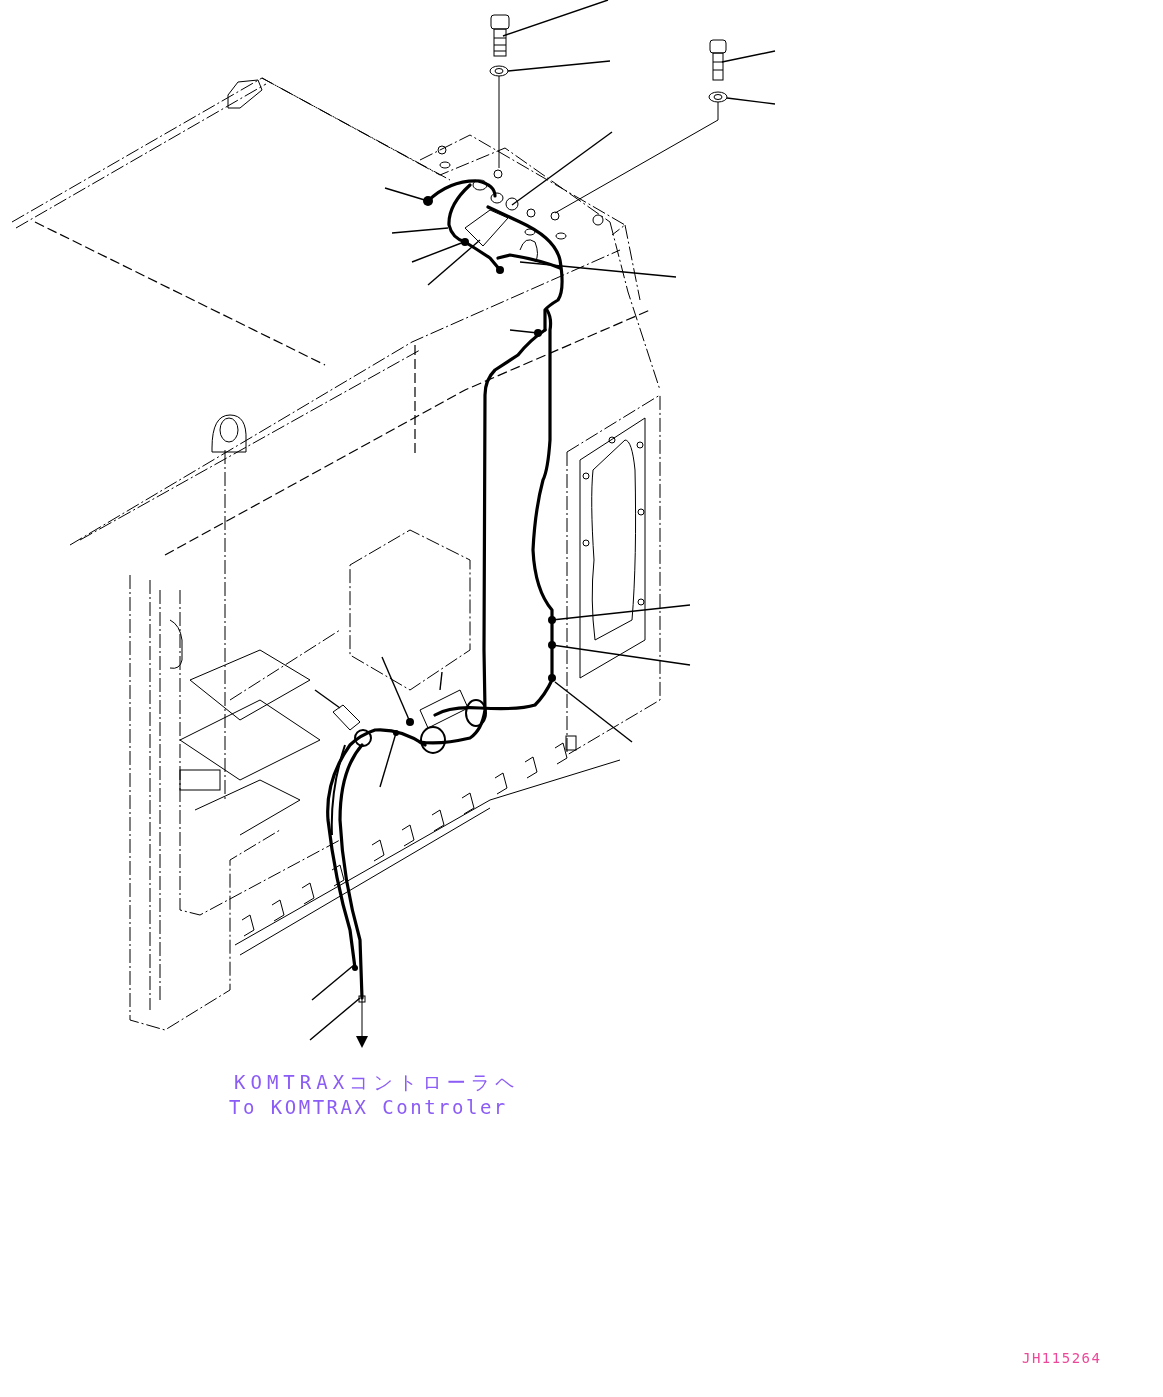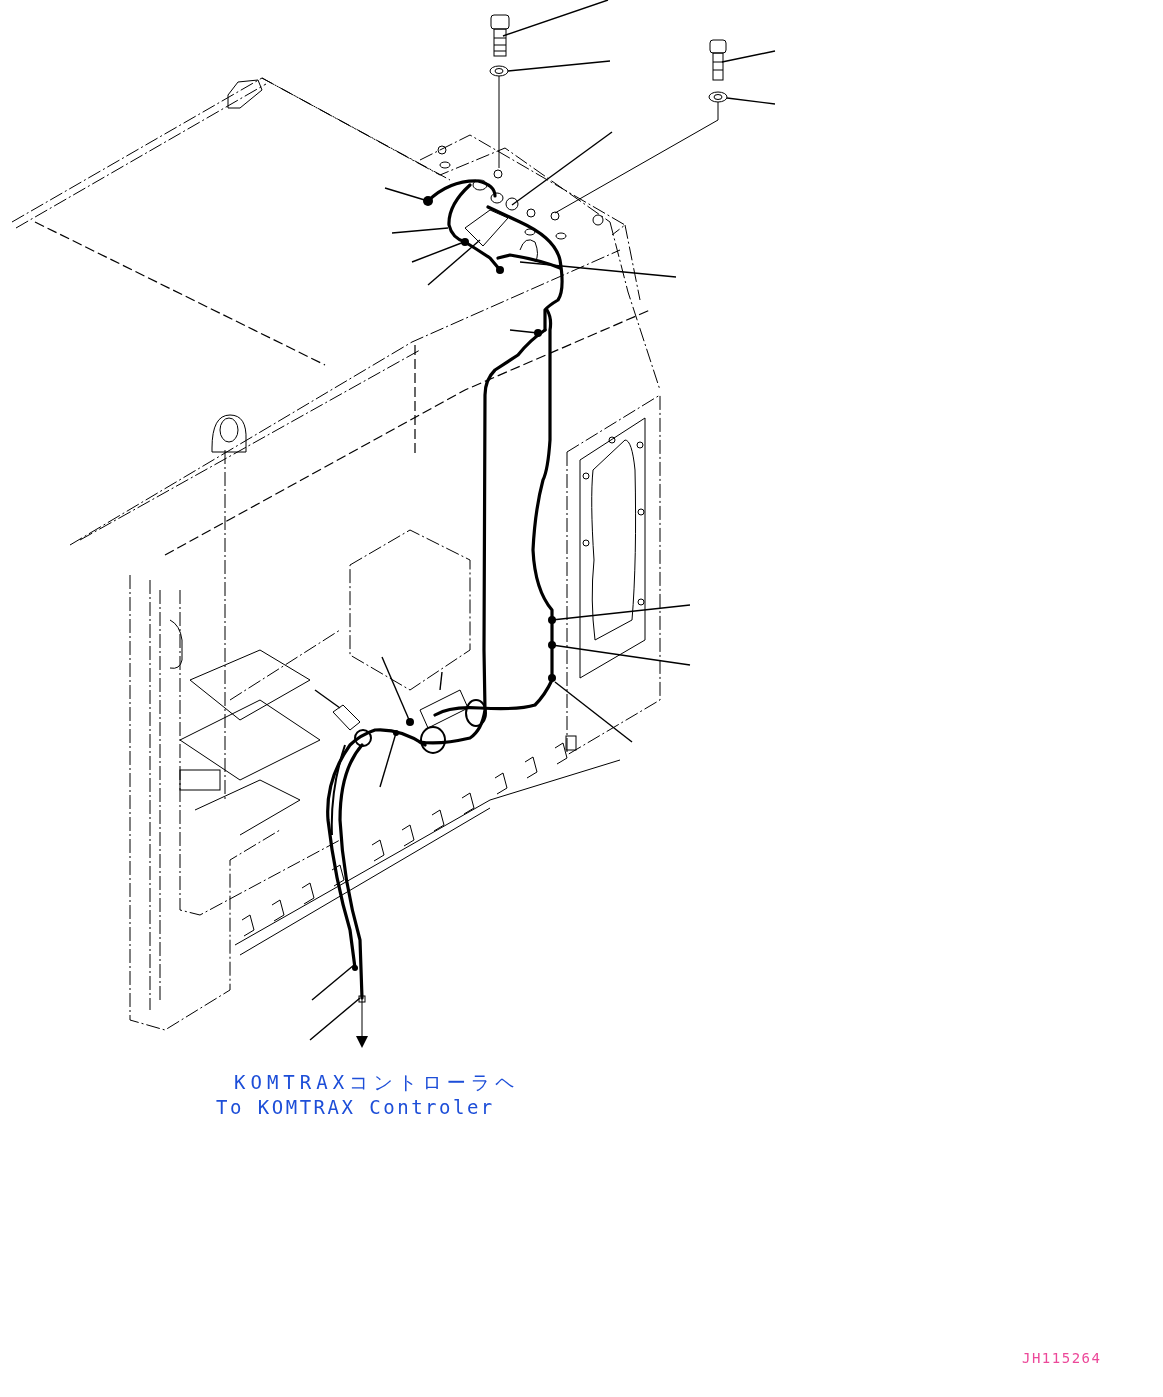--- a/index.html
+++ b/index.html
@@ -5,23 +5,23 @@
   html,body{margin:0;padding:0;background:#ffffff;}
   body{width:1163px;height:1397px;position:relative;overflow:hidden;font-family:"DejaVu Sans Mono","Liberation Mono",monospace;}
   svg.dwg{position:absolute;left:0;top:0;}
   .thin{stroke:#000;stroke-width:1;fill:none;}
   .dash{stroke:#000;stroke-width:1;fill:none;stroke-dasharray:14 3 2 3;}
   .dash2{stroke:#000;stroke-width:1.2;fill:none;stroke-dasharray:10 4;}
   .lead{stroke:#000;stroke-width:1.4;fill:none;}
   .harn{stroke:#000;stroke-width:3.2;fill:none;stroke-linecap:round;stroke-linejoin:round;}
   .harn2{stroke:#000;stroke-width:2;fill:none;}
   .dot{fill:#000;}
-  .label{position:absolute;color:#1d4ed8;font-size:19px;letter-spacing:5px;white-space:nowrap;}
+  .label{position:absolute;color:#8b5cf6;font-size:19px;letter-spacing:5px;white-space:nowrap;}
   #lbl-jp{left:234px;top:1070px;}
-  #lbl-en{left:216px;top:1096px;letter-spacing:2.5px;}
+  #lbl-en{left:229px;top:1096px;letter-spacing:2.5px;}
   #fig-id{position:absolute;left:1022px;top:1350px;font-size:14px;letter-spacing:1.5px;color:#ec4899;}
 </style>
 </head>
 <body>
 
 <svg class="dwg" width="1163" height="1397" viewBox="0 0 1163 1397" xmlns="http://www.w3.org/2000/svg">
 
   <g>
     <polyline class="dash" points="12,222 262,78 450,180"></polyline>
     <polyline class="dash" points="16,228 266,84"></polyline>

